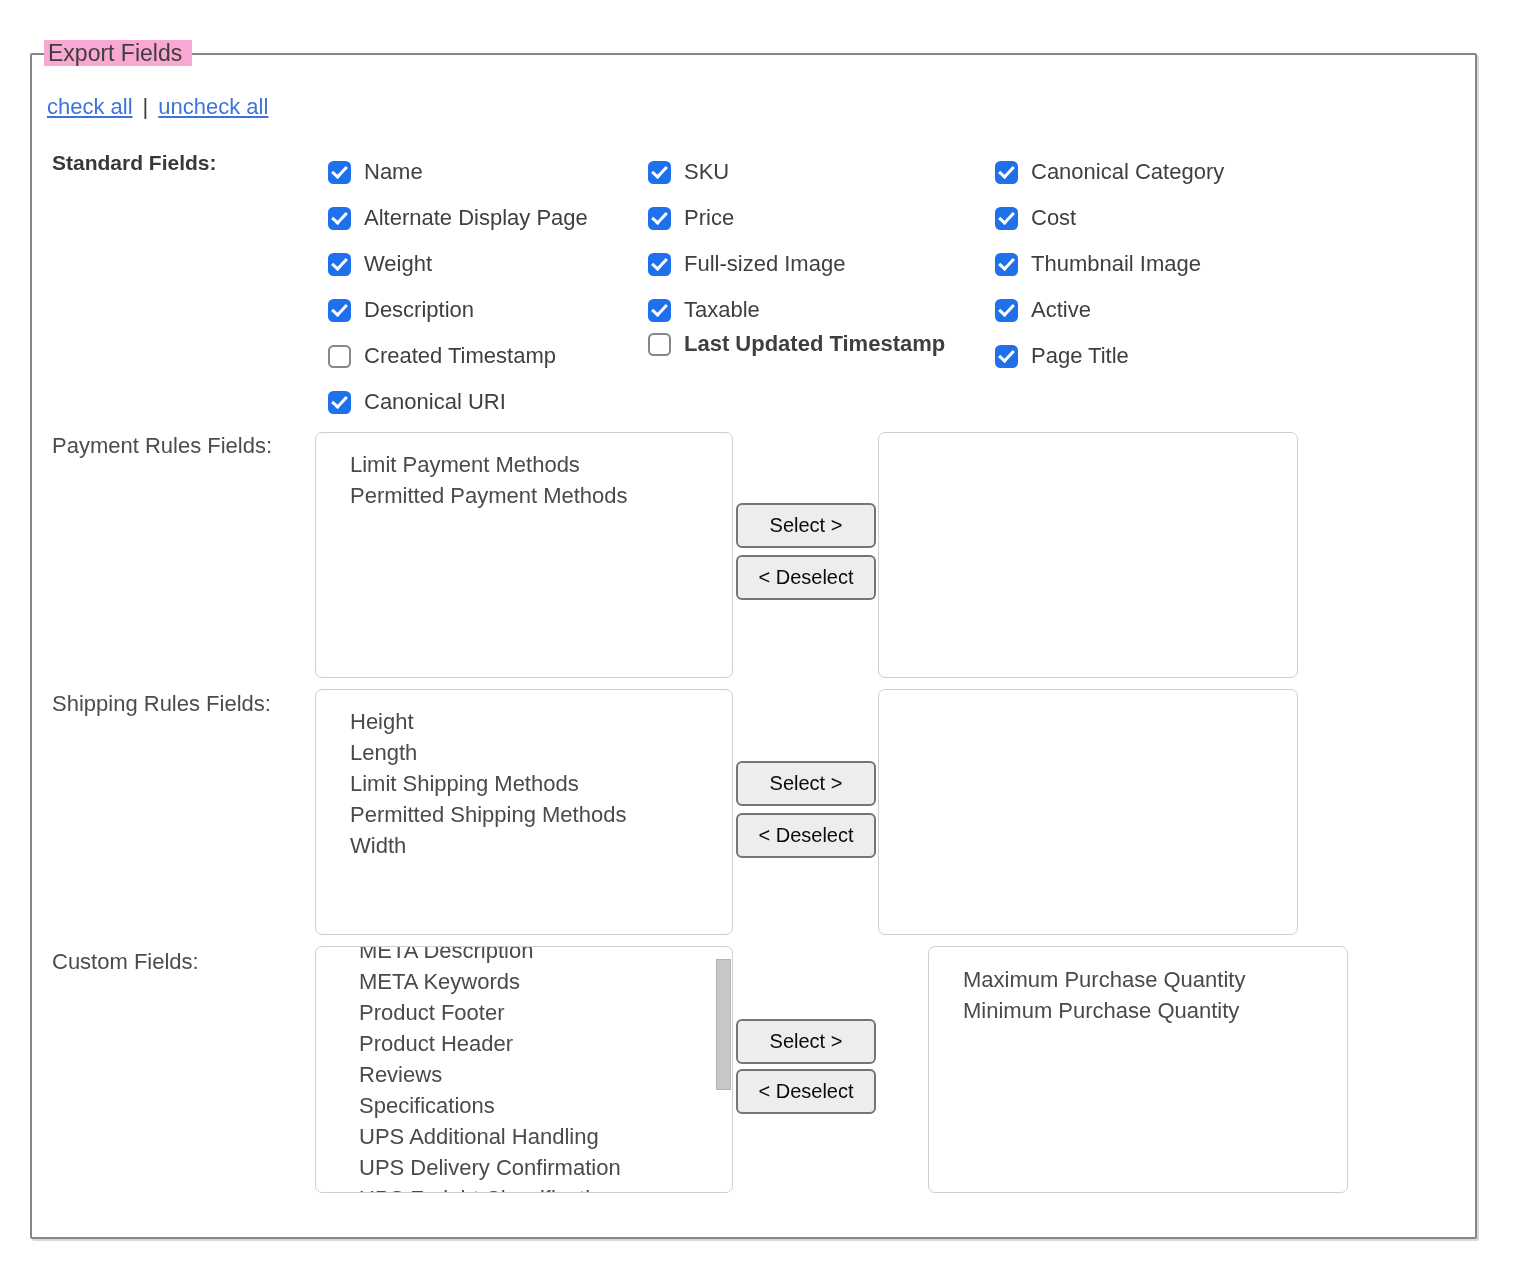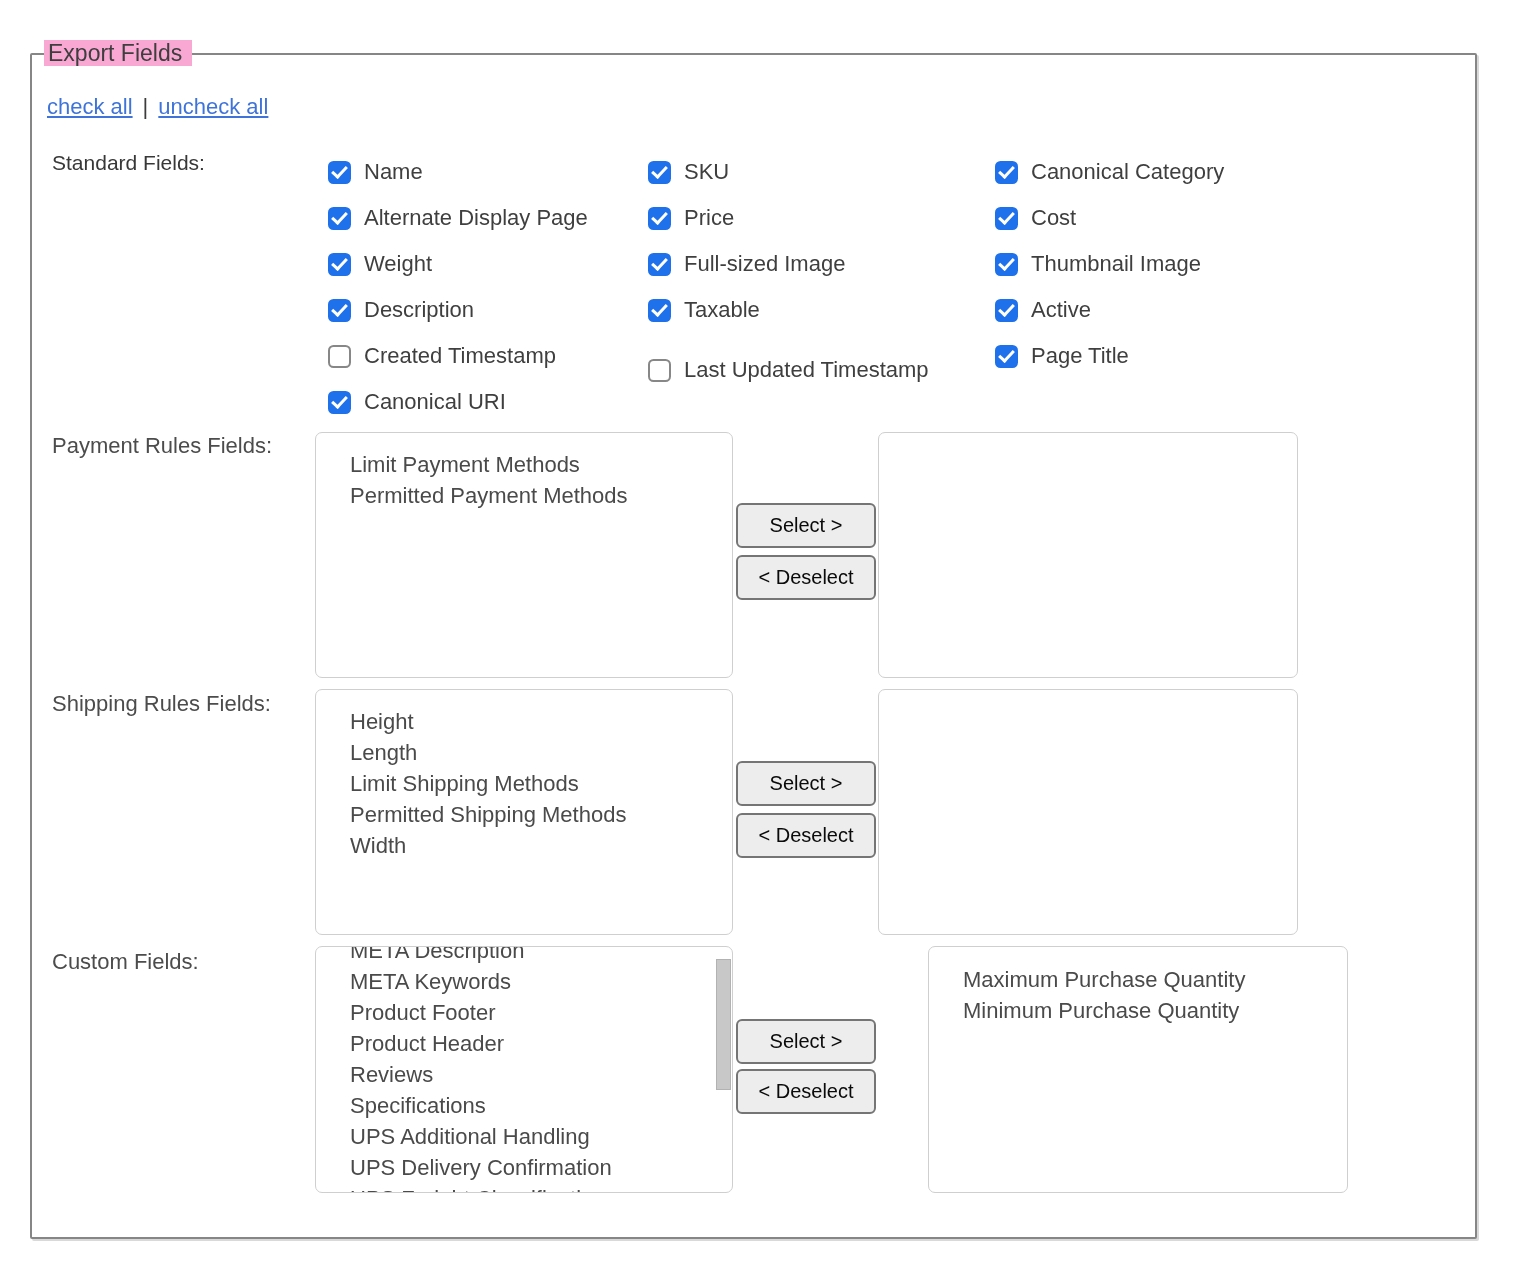--- a/index.html
+++ b/index.html
@@ -13,21 +13,21 @@
   .legend{left:44px;top:40px;font-size:23px;color:#3e3e3e;background:#f9a8d4;
           padding:0 10px 0 4px;line-height:26px;}
 
   
   .links{left:47px;top:93px;font-size:22px;line-height:28px;color:#3c3c3c;}
   .links a{color:#3e74da;text-decoration:underline;cursor:pointer;}
   .links .sep{margin:0 10px;color:#3c3c3c;}
 
   
   .sec-label{font-size:22px;color:#4c4c4c;line-height:28px;}
-  .bold-label{font-size:21px;font-weight:normal;color:#383838;line-height:26px;}
+  .bold-label{font-size:21px;font-weight:bold;color:#383838;line-height:26px;}
 
   
   .chk-item{display:flex;align-items:center;gap:13px;font-size:22px;color:#3f3f3f;height:26px;}
   .cb{width:23px;height:23px;box-sizing:border-box;border-radius:5.5px;flex:0 0 23px;
       display:flex;align-items:center;justify-content:center;background:#fff;border:2px solid #878787;}
   .cb.checked{background:#1e70eb;border:none;}
   .cb.checked::after{content:'';width:6px;height:12px;border-right:3px solid #fff;
       border-bottom:3px solid #fff;transform:rotate(43deg);margin-bottom:3px;}
 
   
@@ -94,21 +94,21 @@
     <span>Price</span>
   </div>
   <div class="abs chk-item" style="left:648px;top:251px;">
     <span class="cb checked"></span>
     <span>Full-sized Image</span>
   </div>
   <div class="abs chk-item" style="left:648px;top:297px;">
     <span class="cb checked"></span>
     <span>Taxable</span>
   </div>
-  <div class="abs chk-item" style="left:648px;top:357px;">
+  <div class="abs chk-item" style="left:648px;top:331px;font-weight:bold;">
     <span class="cb"></span>
     <span>Last Updated Timestamp</span>
   </div>
 
   <div class="abs chk-item" style="left:995px;top:159px;">
     <span class="cb checked"></span>
     <span>Canonical Category</span>
   </div>
   <div class="abs chk-item" style="left:995px;top:205px;">
     <span class="cb checked"></span>
@@ -157,21 +157,21 @@
 
   <div class="abs btn" style="top:761px;">Select &gt;</div>
   <div class="abs btn" style="top:813px;">&lt; Deselect</div>
 
   <div class="abs lb" style="left:878px;top:689px;width:420px;height:246px;">
     <div class="lb-items"></div>
   </div>
 
   <div class="abs sec-label" style="left:52px;top:948px;">Custom Fields:</div>
 
-  <div class="abs lb" style="left:315px;top:946px;width:418px;height:247px;">
+  <div class="abs lb" style="left:315px;top:946px;width:418px;height:247px;padding-left:9px;">
     <div class="lb-items scrolled" style="padding-left:34px;">
       <div class="opt">META Description</div>
       <div class="opt">META Keywords</div>
       <div class="opt">Product Footer</div>
       <div class="opt">Product Header</div>
       <div class="opt">Reviews</div>
       <div class="opt">Specifications</div>
       <div class="opt">UPS Additional Handling</div>
       <div class="opt">UPS Delivery Confirmation</div>
       <div class="opt">UPS Freight Classification</div>

